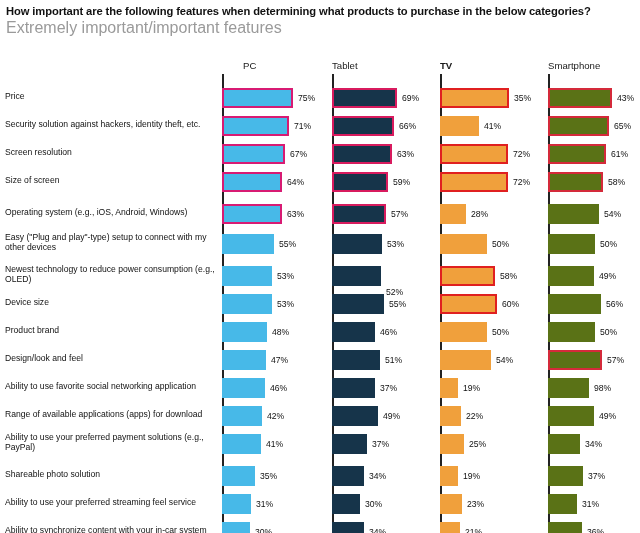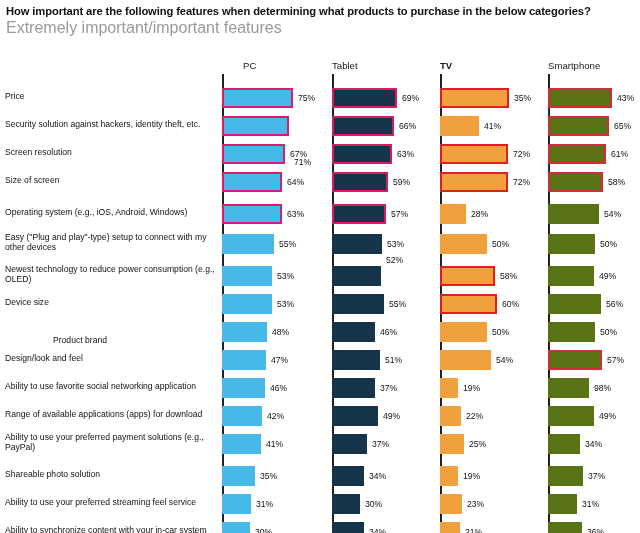--- a/index.html
+++ b/index.html
@@ -82,21 +82,21 @@
         <div class="bar hl" style="left: 332px; top: 2px; width: 65px; background: rgb(22, 52, 74); border: 2px solid rgb(216, 27, 94);"></div>
         <div class="val" style="left: 402px; top: 2px;">69%</div>
         <div class="bar hl" style="left: 440px; top: 2px; width: 69px; background: rgb(240, 160, 60); border: 2px solid rgb(224, 32, 32);"></div>
         <div class="val" style="left: 514px; top: 2px;">35%</div>
         <div class="bar hl" style="left: 548px; top: 2px; width: 64px; background: rgb(90, 114, 22); border: 2px solid rgb(212, 42, 58);"></div>
         <div class="val" style="left: 617px; top: 2px;">43%</div>
       </div>
       <div class="row" style="height: 0px;">
         <div class="rowlabel" style="top: 33px;">Security solution against hackers, identity theft, etc.</div>
         <div class="bar hl" style="left: 222px; top: 30px; width: 67px; background: rgb(71, 185, 232); border: 2px solid rgb(216, 27, 115);"></div>
-        <div class="val" style="left: 294px; top: 30px; margin-top: 36px;">71%</div>
+        <div class="val" style="left: 294px; top: 30px;">71%</div>
         <div class="bar hl" style="left: 332px; top: 30px; width: 62px; background: rgb(22, 52, 74); border: 2px solid rgb(216, 27, 94);"></div>
         <div class="val" style="left: 399px; top: 30px;">66%</div>
         <div class="bar" style="left: 440px; top: 30px; width: 39px; background: rgb(240, 160, 60);"></div>
         <div class="val" style="left: 484px; top: 30px;">41%</div>
         <div class="bar hl" style="left: 548px; top: 30px; width: 61px; background: rgb(90, 114, 22); border: 2px solid rgb(212, 42, 58);"></div>
         <div class="val" style="left: 614px; top: 30px;">65%</div>
       </div>
       <div class="row" style="height: 0px;">
         <div class="rowlabel" style="top: 61px;">Screen resolution</div>
         <div class="bar hl" style="left: 222px; top: 58px; width: 63px; background: rgb(71, 185, 232); border: 2px solid rgb(216, 27, 115);"></div>
@@ -139,39 +139,39 @@
         <div class="bar" style="left: 440px; top: 148px; width: 47px; background: rgb(240, 160, 60);"></div>
         <div class="val" style="left: 492px; top: 148px;">50%</div>
         <div class="bar" style="left: 548px; top: 148px; width: 47px; background: rgb(90, 114, 22);"></div>
         <div class="val" style="left: 600px; top: 148px;">50%</div>
       </div>
       <div class="row" style="height: 0px;">
         <div class="rowlabel" style="top: 178px;">Newest technology to reduce power consumption (e.g., OLED)</div>
         <div class="bar" style="left: 222px; top: 180px; width: 50px; background: rgb(71, 185, 232);"></div>
         <div class="val" style="left: 277px; top: 180px;">53%</div>
         <div class="bar" style="left: 332px; top: 180px; width: 49px; background: rgb(22, 52, 74);"></div>
-        <div class="val" style="left: 386px; top: 164px;">52%</div>
+        <div class="val" style="left: 386px; top: 196px;">52%</div>
         <div class="bar hl" style="left: 440px; top: 180px; width: 55px; background: rgb(240, 160, 60); border: 2px solid rgb(224, 32, 32);"></div>
         <div class="val" style="left: 500px; top: 180px;">58%</div>
         <div class="bar" style="left: 548px; top: 180px; width: 46px; background: rgb(90, 114, 22);"></div>
         <div class="val" style="left: 599px; top: 180px;">49%</div>
       </div>
       <div class="row" style="height: 0px;">
         <div class="rowlabel" style="top: 211px;">Device size</div>
         <div class="bar" style="left: 222px; top: 208px; width: 50px; background: rgb(71, 185, 232);"></div>
         <div class="val" style="left: 277px; top: 208px;">53%</div>
         <div class="bar" style="left: 332px; top: 208px; width: 52px; background: rgb(22, 52, 74);"></div>
         <div class="val" style="left: 389px; top: 208px;">55%</div>
         <div class="bar hl" style="left: 440px; top: 208px; width: 57px; background: rgb(240, 160, 60); border: 2px solid rgb(224, 32, 32);"></div>
         <div class="val" style="left: 502px; top: 208px;">60%</div>
         <div class="bar" style="left: 548px; top: 208px; width: 53px; background: rgb(90, 114, 22);"></div>
         <div class="val" style="left: 606px; top: 208px;">56%</div>
       </div>
       <div class="row" style="height: 0px;">
-        <div class="rowlabel" style="top: 249px; margin-left: 48px;">Product brand</div>
+        <div class="rowlabel" style="top: 239px;">Product brand</div>
         <div class="bar" style="left: 222px; top: 236px; width: 45px; background: rgb(71, 185, 232);"></div>
         <div class="val" style="left: 272px; top: 236px;">48%</div>
         <div class="bar" style="left: 332px; top: 236px; width: 43px; background: rgb(22, 52, 74);"></div>
         <div class="val" style="left: 380px; top: 236px;">46%</div>
         <div class="bar" style="left: 440px; top: 236px; width: 47px; background: rgb(240, 160, 60);"></div>
         <div class="val" style="left: 492px; top: 236px;">50%</div>
         <div class="bar" style="left: 548px; top: 236px; width: 47px; background: rgb(90, 114, 22);"></div>
         <div class="val" style="left: 600px; top: 236px;">50%</div>
       </div>
       <div class="row" style="height: 0px;">

